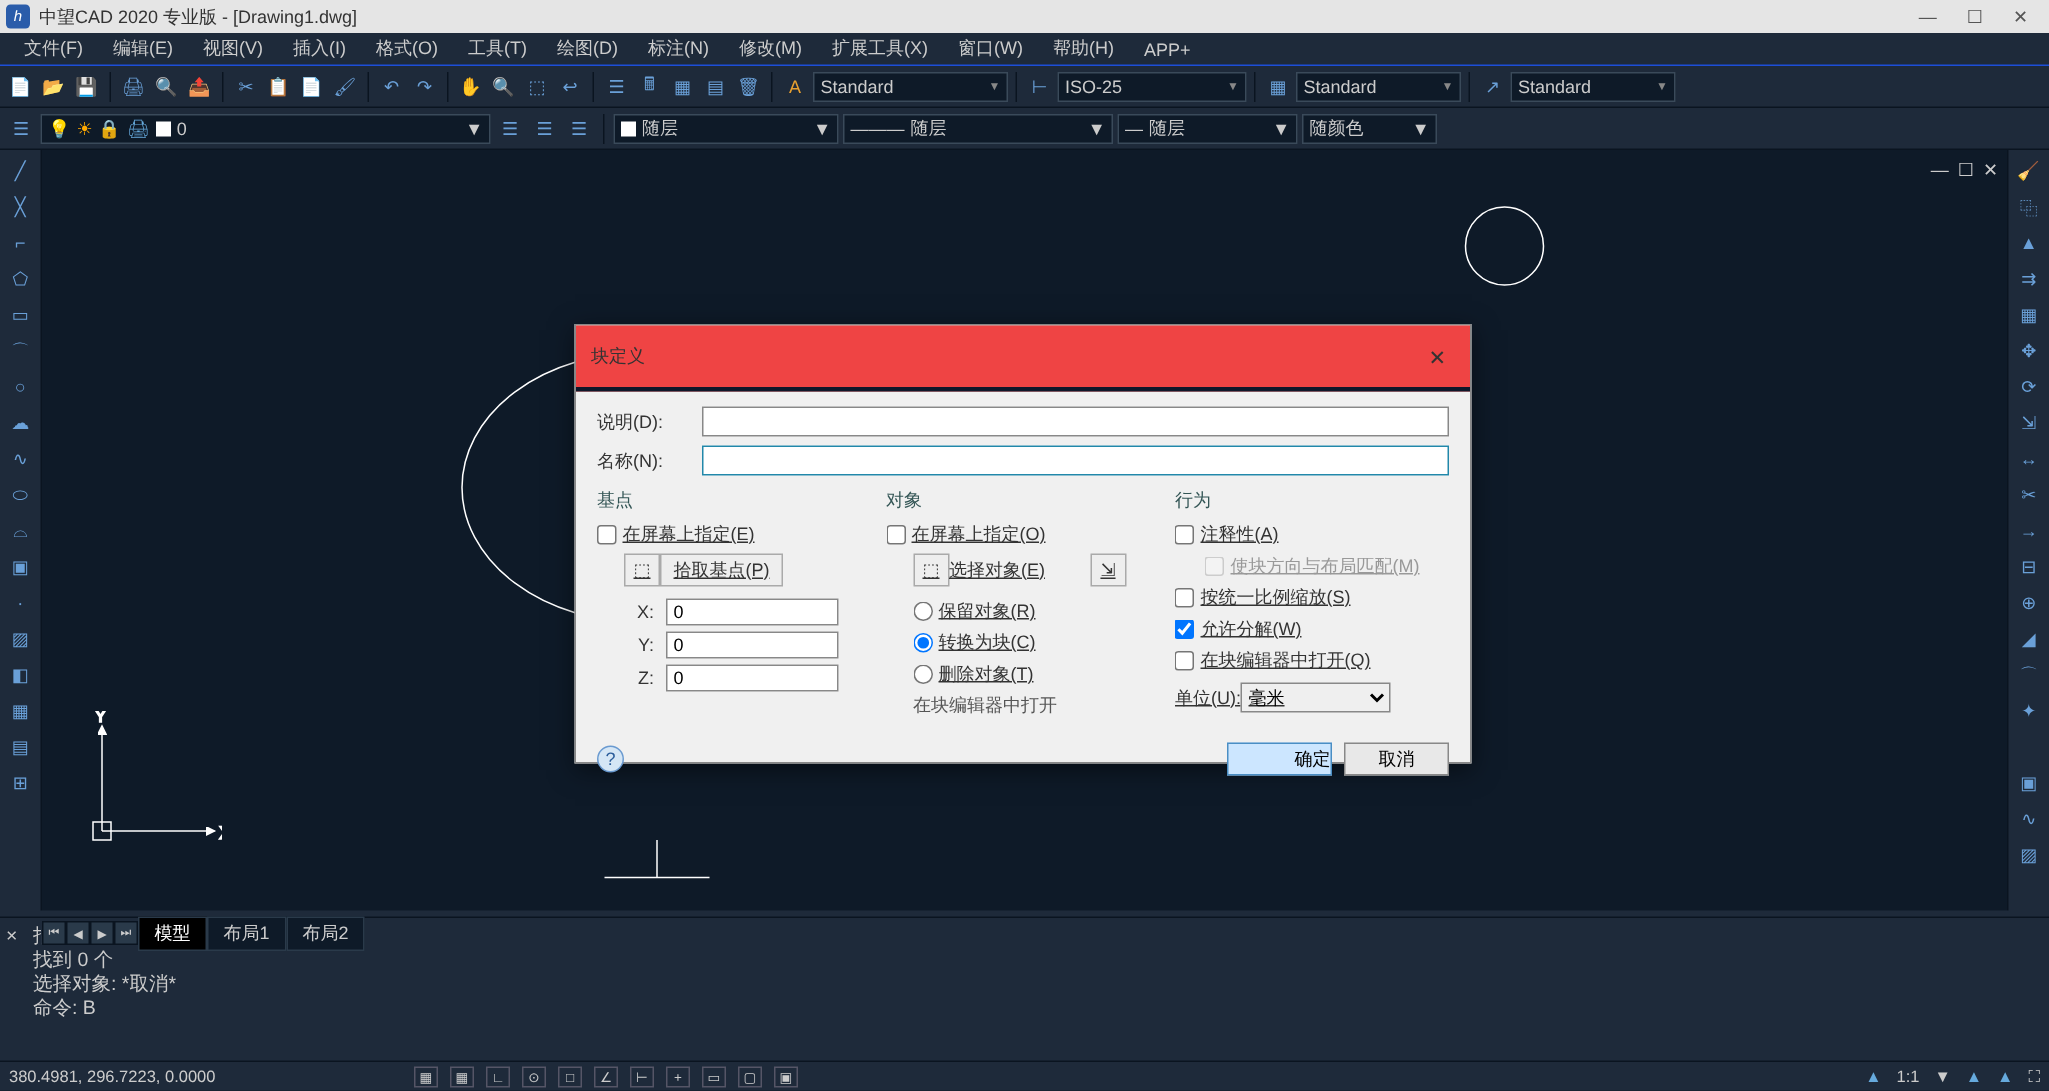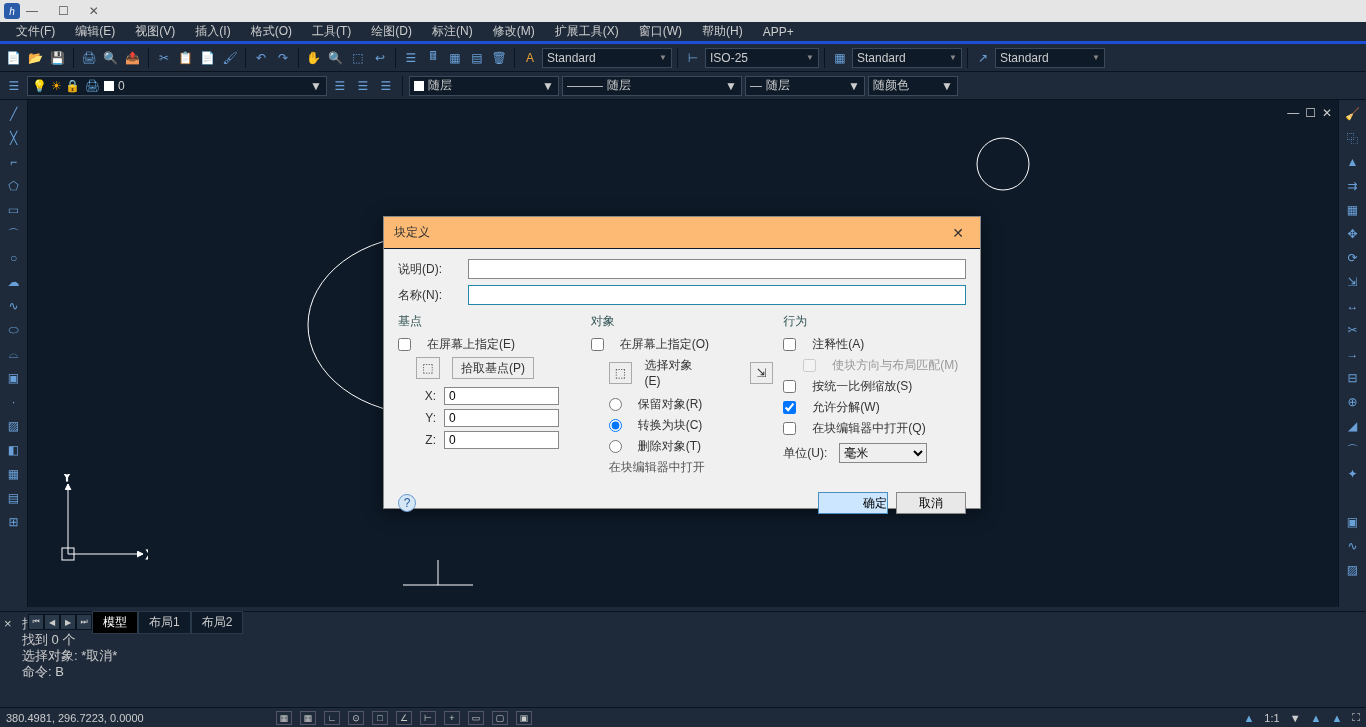--- a/index.html
+++ b/index.html
@@ -4,21 +4,21 @@
 <style>
 * { box-sizing: border-box; margin: 0; padding: 0; font-family: "Microsoft YaHei", sans-serif; }
 body { background: #1e2a3a; width: 1366px; height: 727px; overflow: hidden; position: relative; color: #ccc; font-size: 12px; }
 
 .titlebar { height: 22px; background: #e5e5e5; display: flex; align-items: center; padding: 0 4px; color: #333; }
 .titlebar .logo { width: 16px; height: 16px; background: #2a5caa; border-radius: 3px; margin-right: 6px; display: flex; align-items: center; justify-content: center; color: white; font-style: italic; font-size: 10px; }
 .titlebar .title { flex: 1; font-size: 12px; }
 .titlebar .winbtns { display: flex; gap: 20px; padding-right: 10px; color: #555; }
 .titlebar .winbtns span { cursor: pointer; }
 
-.menubar { height: 22px; background: #1e2a3a; display: flex; align-items: center; padding: 0 6px; gap: 0; border-bottom: 3px solid #1d4ed8; }
+.menubar { height: 22px; background: #1e2a3a; display: flex; align-items: center; padding: 0 6px; gap: 0; border-bottom: 1px solid #1d4ed8; }
 .menubar .mitem { padding: 2px 10px; color: #ccc; cursor: pointer; }
 
 .toolbar-row { height: 28px; background: #1e2a3a; display: flex; align-items: center; border-bottom: 1px solid #0a1420; padding: 0 4px; gap: 2px; }
 .tb-sep { width: 1px; height: 20px; background: #0a1420; margin: 0 3px; }
 .tb-icon { width: 20px; height: 20px; display: flex; align-items: center; justify-content: center; color: #6aa0d8; cursor: pointer; border-radius: 2px; }
 .tb-combo { display: flex; align-items: center; background: #0e1a28; border: 1px solid #3a4a5a; height: 20px; padding: 0 4px; color: #ccc; min-width: 90px; gap: 4px; }
 .tb-combo .arrow { margin-left: auto; color: #888; font-size: 8px; }
 
 .toolbar-row2 { height: 28px; background: #1e2a3a; display: flex; align-items: center; border-bottom: 1px solid #0a1420; padding: 0 4px; gap: 3px; }
 .layer-combo { display: flex; align-items: center; background: #0e1a28; border: 1px solid #3a4a5a; height: 20px; padding: 0 4px; color: #ccc; gap: 4px; }
@@ -26,32 +26,32 @@
 .main-area { position: absolute; top: 100px; left: 0; right: 0; bottom: 120px; display: flex; }
 .left-toolbar { width: 28px; background: #1e2a3a; border-right: 1px solid #0a1420; display: flex; flex-direction: column; align-items: center; gap: 4px; padding-top: 4px; }
 .right-toolbar { width: 28px; background: #1e2a3a; border-left: 1px solid #0a1420; display: flex; flex-direction: column; align-items: center; gap: 4px; padding-top: 4px; }
 .canvas { flex: 1; background: #0e1a28; position: relative; overflow: hidden; }
 .canvas-ctrl { position: absolute; top: 6px; right: 6px; display: flex; gap: 6px; color: #ccc; }
 
 .ucs-icon { position: absolute; bottom: 30px; left: 20px; }
 .ucs-icon svg { stroke: white; fill: none; }
 
 .dialog { position: absolute; left: 383px; top: 216px; width: 598px; height: 293px; background: #f0f0f0; border: 1px solid #888; box-shadow: 0 4px 16px rgba(0,0,0,0.5); z-index: 100; }
-.dialog-title { height: 32px; background: #fdba74; display: flex; align-items: center; padding: 0 10px; color: #333; border-bottom: 1px solid #0f172a; }
+.dialog-title { height: 44px; background: #ef4444; display: flex; align-items: center; padding: 0 10px; color: #333; border-bottom: 3px solid #0f172a; }
 .dialog-title .dt { flex: 1; }
 .dialog-title .close { cursor: pointer; font-size: 14px; padding: 2px 6px; }
 .dialog-body { padding: 10px 14px; color: #333; font-size: 12px; }
 .dlg-row { display: flex; align-items: center; margin-bottom: 6px; gap: 10px; }
 .dlg-row label { width: 60px; }
 .dlg-input { flex: 1; height: 20px; border: 1px solid #7a9; background: white; padding: 0 4px; font-size: 12px; }
 .dlg-input2 { flex: 1; height: 20px; border: 1px solid #888; background: white; padding: 0 4px; font-size: 12px; }
 .dlg-groups { display: flex; gap: 10px; margin-top: 8px; }
 .dlg-group { flex: 1; }
 .dlg-group-title { color: #355; margin-bottom: 6px; }
-.dlg-field { display: flex; align-items: center; gap: 12px; margin-bottom: 4px; }
+.dlg-field { display: flex; align-items: center; gap: 0; margin-bottom: 4px; text-decoration: underline; }
 .dlg-coord { display: flex; align-items: center; gap: 8px; margin-bottom: 4px; }
 .dlg-coord label { width: 20px; text-align: right; }
 .dlg-coord input { width: 115px; height: 18px; border: 1px solid #888; padding: 0 4px; font-size: 12px; }
 .dlg-btn-icon { width: 24px; height: 22px; border: 1px solid #aaa; background: #eee; display: inline-flex; align-items: center; justify-content: center; cursor: pointer; }
 .dlg-btn-text { height: 22px; border: 1px solid #aaa; background: #eee; padding: 0 8px; cursor: pointer; display: inline-flex; align-items: center; }
 .dialog-footer { display: flex; justify-content: space-between; align-items: center; padding: 6px 14px; }
 .dlg-btn { width: 70px; height: 22px; border: 1px solid #888; background: #e8e8e8; cursor: pointer; font-size: 12px; }
 .dlg-btn.primary { background: #cce6ff; border-color: #4a8ec4; text-align: right; }
 .dlg-footer-right { display: flex; gap: 8px; }
 .help-icon { width: 18px; height: 18px; border-radius: 50%; border: 1px solid #6a9ad0; background: #d5e6f5; display: flex; align-items: center; justify-content: center; color: #2a5c9a; cursor: pointer; }
@@ -75,20 +75,23 @@
 
 svg.circle-shape { position: absolute; }
 input[type=checkbox], input[type=radio] { margin-right: 4px; }
 select.small { height: 20px; font-size: 12px; border: 1px solid #888; }
 </style>
 </head>
 <body>
 
 <div class="titlebar">
   <div class="logo">h</div>
+  <div class="title">
+    <span>中望CAD 2020 专业版</span> - <span>[Drawing1.dwg]</span>
+  </div>
   <div class="winbtns">
     <span>—</span>
     <span>☐</span>
     <span>✕</span>
   </div>
 </div>
 
 <div class="menubar">
   <div class="mitem">文件(F)</div>
   <div class="mitem">编辑(E)</div>
@@ -133,21 +136,21 @@
   <div class="tb-icon">▤</div>
   <div class="tb-icon">🗑</div>
   <div class="tb-sep"></div>
   <div class="tb-icon" style="color:#e8a030">A</div>
   <div class="tb-combo" style="width:130px">
       <span>Standard</span>
       <span class="arrow">▼</span>
     </div>
   <div class="tb-sep"></div>
   <div class="tb-icon">⊢</div>
-  <div class="tb-combo" style="width:114px">
+  <div class="tb-combo" style="width:126px">
       <span>ISO-25</span>
       <span class="arrow">▼</span>
     </div>
   <div class="tb-sep"></div>
   <div class="tb-icon">▦</div>
   <div class="tb-combo" style="width:110px">
       <span>Standard</span>
       <span class="arrow">▼</span>
     </div>
   <div class="tb-sep"></div>
@@ -350,21 +353,21 @@
         <div class="dlg-field">
             <input type="checkbox" checked="" style="">
             <span>允许分解(W)</span>
           </div>
         <div class="dlg-field">
             <input type="checkbox" style="">
             <span>在块编辑器中打开(Q)</span>
           </div>
         <div class="dlg-field" style="margin-top:6px">
           <span>单位(U):</span>
-          <select class="small" style="width:88px"><option>毫米</option></select>
+          <select class="small" style="width:100px"><option>毫米</option></select>
         </div>
       </div>
     </div>
   </div>
   <div class="dialog-footer">
     <div class="help-icon">?</div>
     <div class="dlg-footer-right">
       <button class="dlg-btn primary">确定</button>
       <button class="dlg-btn">取消</button>
     </div>

